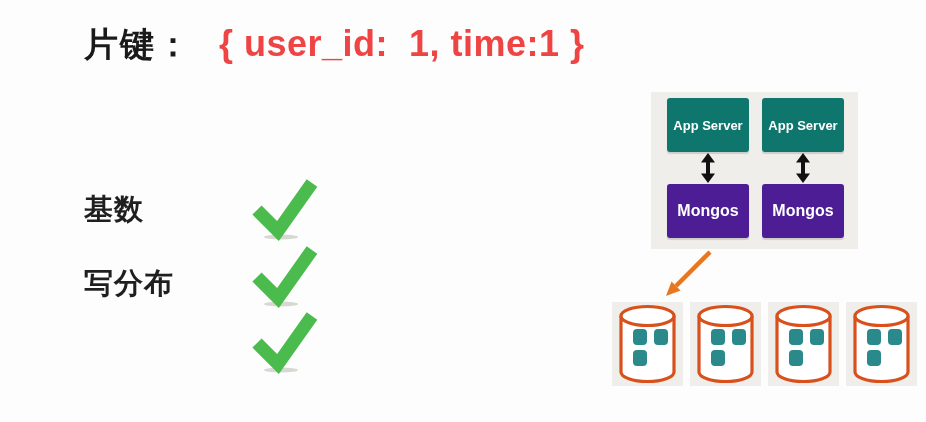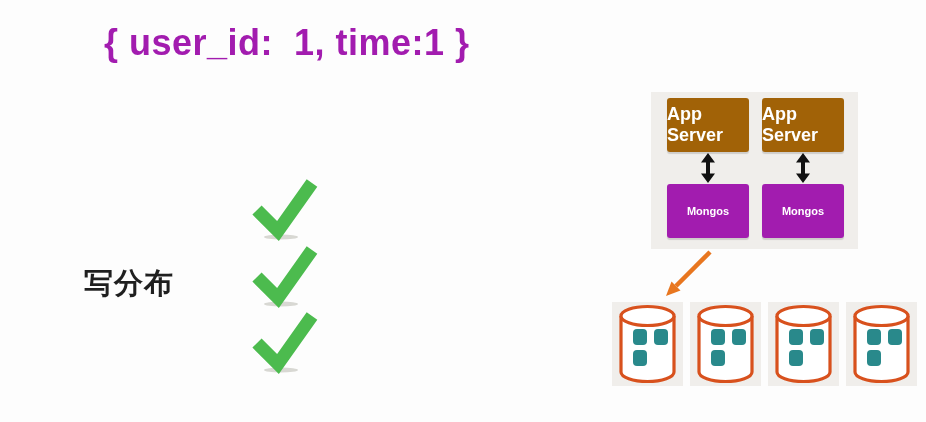--- a/index.html
+++ b/index.html
@@ -15,21 +15,21 @@
   
   .title-row {
     position: absolute; left: 84px; top: 22px;
     display: flex; align-items: baseline;
     font-weight: bold;
   }
   .title-prefix {
     font-size: 34px; color: #1a1a1a; letter-spacing: 2px;
   }
   .title-key {
-    font-size: 36px; color: #a21caf; white-space: pre; margin-left: 20px;
+    font-size: 36px; color: #ef4444; white-space: pre; margin-left: 27px;
     letter-spacing: 0.5px;
   }
 
   
   .criterion-label {
     position: absolute; left: 84px;
     font-size: 29px; font-weight: bold; color: #1f1f1f;
     letter-spacing: 1px;
   }
   .lbl-0 { top: 190px; }
@@ -47,22 +47,22 @@
     width: 207px; height: 157px;
     background: #f0eeeb;
   }
   .node-box {
     position: absolute; width: 82px; height: 54px;
     border-radius: 3px;
     display: flex; align-items: center; justify-content: center;
     color: #ffffff; font-weight: bold;
     box-shadow: 0 2px 1px rgba(0,0,0,0.14);
   }
-  .app-server { background: #a16207; font-size: 18px; top: 6px; }
-  .mongos     { background: #a21caf; font-size: 11px; top: 92px; }
+  .app-server { background: #0f766e; font-size: 13px; top: 6px; }
+  .mongos     { background: #4c1d95; font-size: 16px; top: 92px; }
   .col-a { left: 16px; }
   .col-b { left: 111px; }
 
   .sync-arrow { position: absolute; top: 61px; width: 16px; height: 30px; }
   .sync-a { left: 49px; }
   .sync-b { left: 144px; }
 
   
   .flow-arrow { position: absolute; left: 652px; top: 246px; }
 
@@ -76,23 +76,25 @@
   .shard-1 { left: 690px; }
   .shard-2 { left: 768px; }
   .shard-3 { left: 846px; }
 </style>
 </head>
 <body>
 
 <div class="stage">
 
   <div class="title-row">
+    <span class="title-prefix">片键：</span>
     <span class="title-key">{ user_id:  1, time:1 }</span>
   </div>
 
+  <div class="criterion-label lbl-0">基数</div>
   <div class="criterion-label lbl-1">写分布</div>
 
   <svg class="check-icon chk-0" width="68" height="68" viewBox="0 0 68 68">
     <ellipse cx="30" cy="63" rx="17" ry="2.5" fill="#d8d8d3"></ellipse>
     <polyline points="6,36 27,57 61,9" fill="none" stroke="#4cbb4e" stroke-width="13" stroke-linecap="butt" stroke-linejoin="miter"></polyline>
   </svg>
   <svg class="check-icon chk-1" width="68" height="68" viewBox="0 0 68 68">
     <ellipse cx="30" cy="63" rx="17" ry="2.5" fill="#d8d8d3"></ellipse>
     <polyline points="6,36 27,57 61,9" fill="none" stroke="#4cbb4e" stroke-width="13" stroke-linecap="butt" stroke-linejoin="miter"></polyline>
   </svg>

